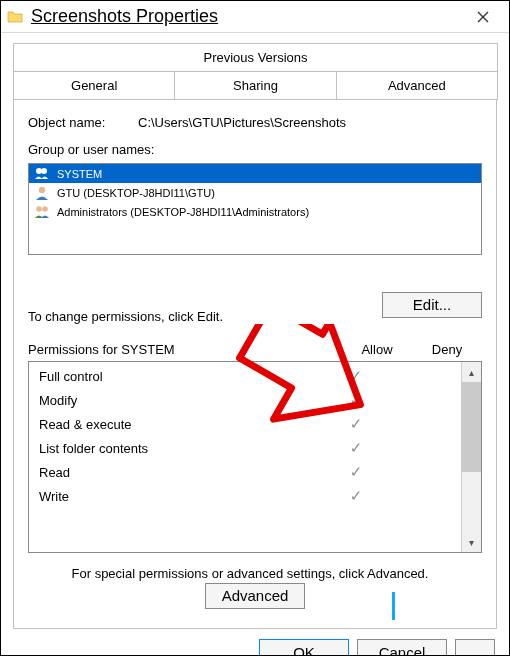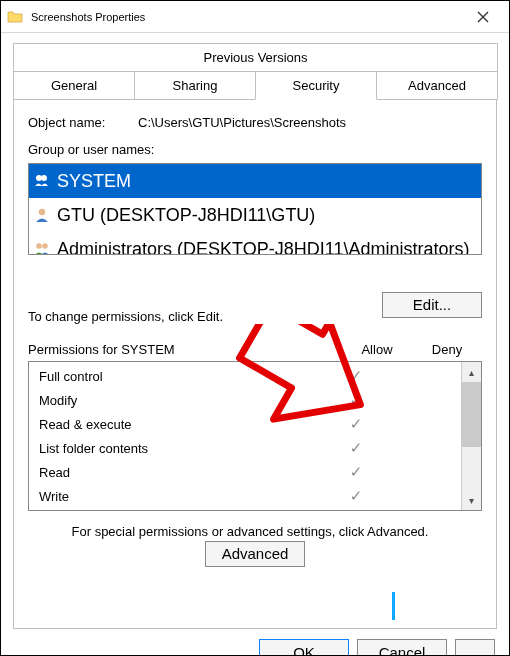--- a/index.html
+++ b/index.html
@@ -21,21 +21,21 @@
     height: 32px;
     padding: 0 6px;
     border-bottom: 1px solid #d9d9d9;
   }
   .folder-icon {
     width: 16px; height: 16px;
     margin-right: 8px;
     display: inline-flex;
     align-items: center; justify-content: center;
   }
-  .title-text { flex: 1; font-size: 11px; }
+  .title-text { flex: 1; font-size: 18px; text-decoration: underline; }
   .close-btn {
     width: 40px; height: 28px;
     display: flex; align-items: center; justify-content: center;
     font-size: 16px;
     cursor: pointer;
   }
   
   .tabs-container {
     padding: 10px 12px 0 12px;
   }
@@ -81,22 +81,22 @@
     border: 1px solid #888;
     height: 92px;
     background: #fff;
     overflow: hidden;
     margin-bottom: 30px;
   }
   .list-item {
     display: flex;
     align-items: center;
     padding: 2px 4px;
-    height: 34px;
-    font-size: 18px;
+    height: 19px;
+    font-size: 11px;
   }
   .list-item.selected {
     background: #0066cc;
     color: #fff;
   }
   .li-icon {
     width: 18px; height: 18px;
     margin-right: 6px;
     display: inline-flex; align-items: center; justify-content: center;
   }
@@ -123,21 +123,21 @@
     margin-bottom: 4px;
     margin-top: 10px;
   }
   .perm-header .name { flex: 1; }
   .perm-header .allow, .perm-header .deny {
     width: 70px; text-align: center;
   }
   
   .perm-box {
     border: 1px solid #888;
-    height: 150px;
+    height: 192px;
     display: flex;
     margin-bottom: 12px;
   }
   .perm-rows { flex: 1; overflow: hidden; padding-top: 2px; }
   .perm-row {
     display: flex;
     align-items: center;
     height: 24px;
     padding-left: 10px;
   }
@@ -213,21 +213,20 @@
   </div>
 </div>
 
 <div class="tabs-container">
   <div class="tab-row top">
     <div class="tab">Previous Versions</div>
   </div>
   <div class="tab-row">
     <div class="tab">General</div>
     <div class="tab">Sharing</div>
-    <div class="tab active">Security</div>
     <div class="tab">Advanced</div>
   </div>
 
   <div class="tab-content">
 
     <div class="row">
       <span class="label">Object name:</span>
       <span class="val">C:\Users\GTU\Pictures\Screenshots</span>
     </div>
 

